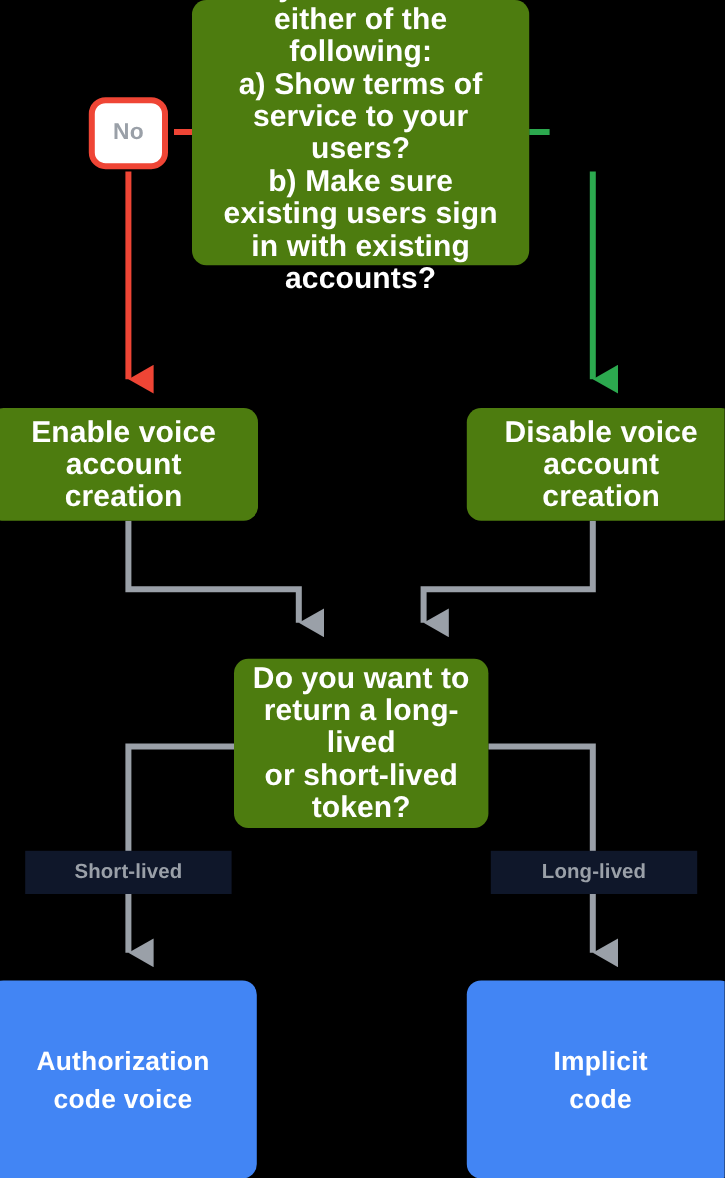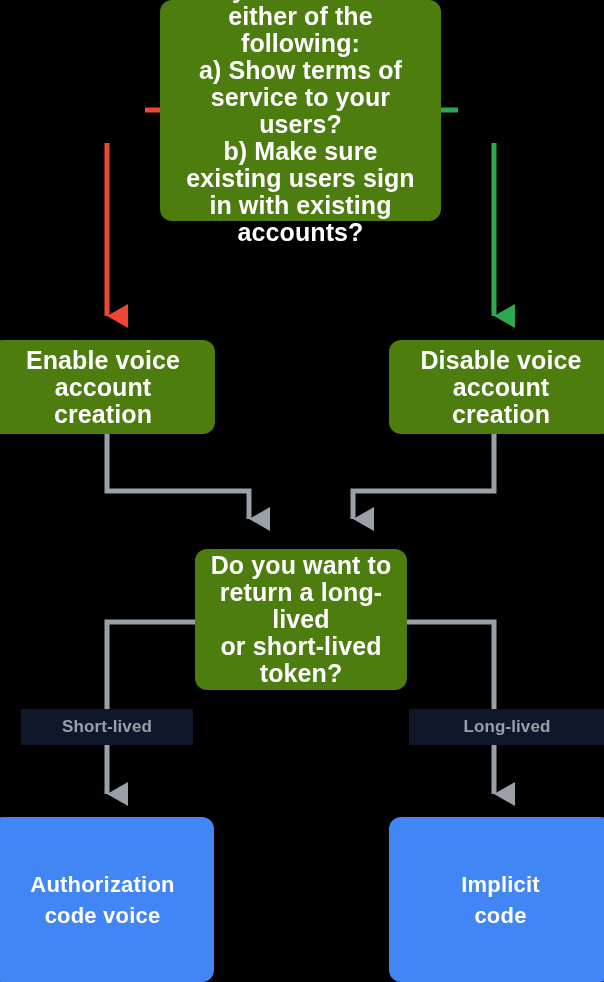--- a/index.html
+++ b/index.html
@@ -156,23 +156,26 @@
   <div class="node terminal" style="left:-9px; top:817px; width:223px; height:165px; padding:0 10px;">
     <span class="label">Authorization
 code voice</span>
   </div>
 
   <div class="node terminal" style="left:389px; top:817px; width:223px; height:165px; padding:0 10px;">
     <span class="label">Implicit
 code</span>
   </div>
 
+  <div class="pill no" style="left:74px; top:81px; width:66px; height:60px;">
+    <span>No</span>
+  </div>
 
 
   <div class="chip" style="left:21px; top:709px; width:172px; height:36px;">
     <span>Short-lived</span>
   </div>
 
-  <div class="chip" style="left:409px; top:709px; width:196px; height:36px;">
+  <div class="chip" style="left:409px; top:709px; width:172px; height:36px;">
     <span>Long-lived</span>
   </div>
 
 </div>
 
 </body></html>

